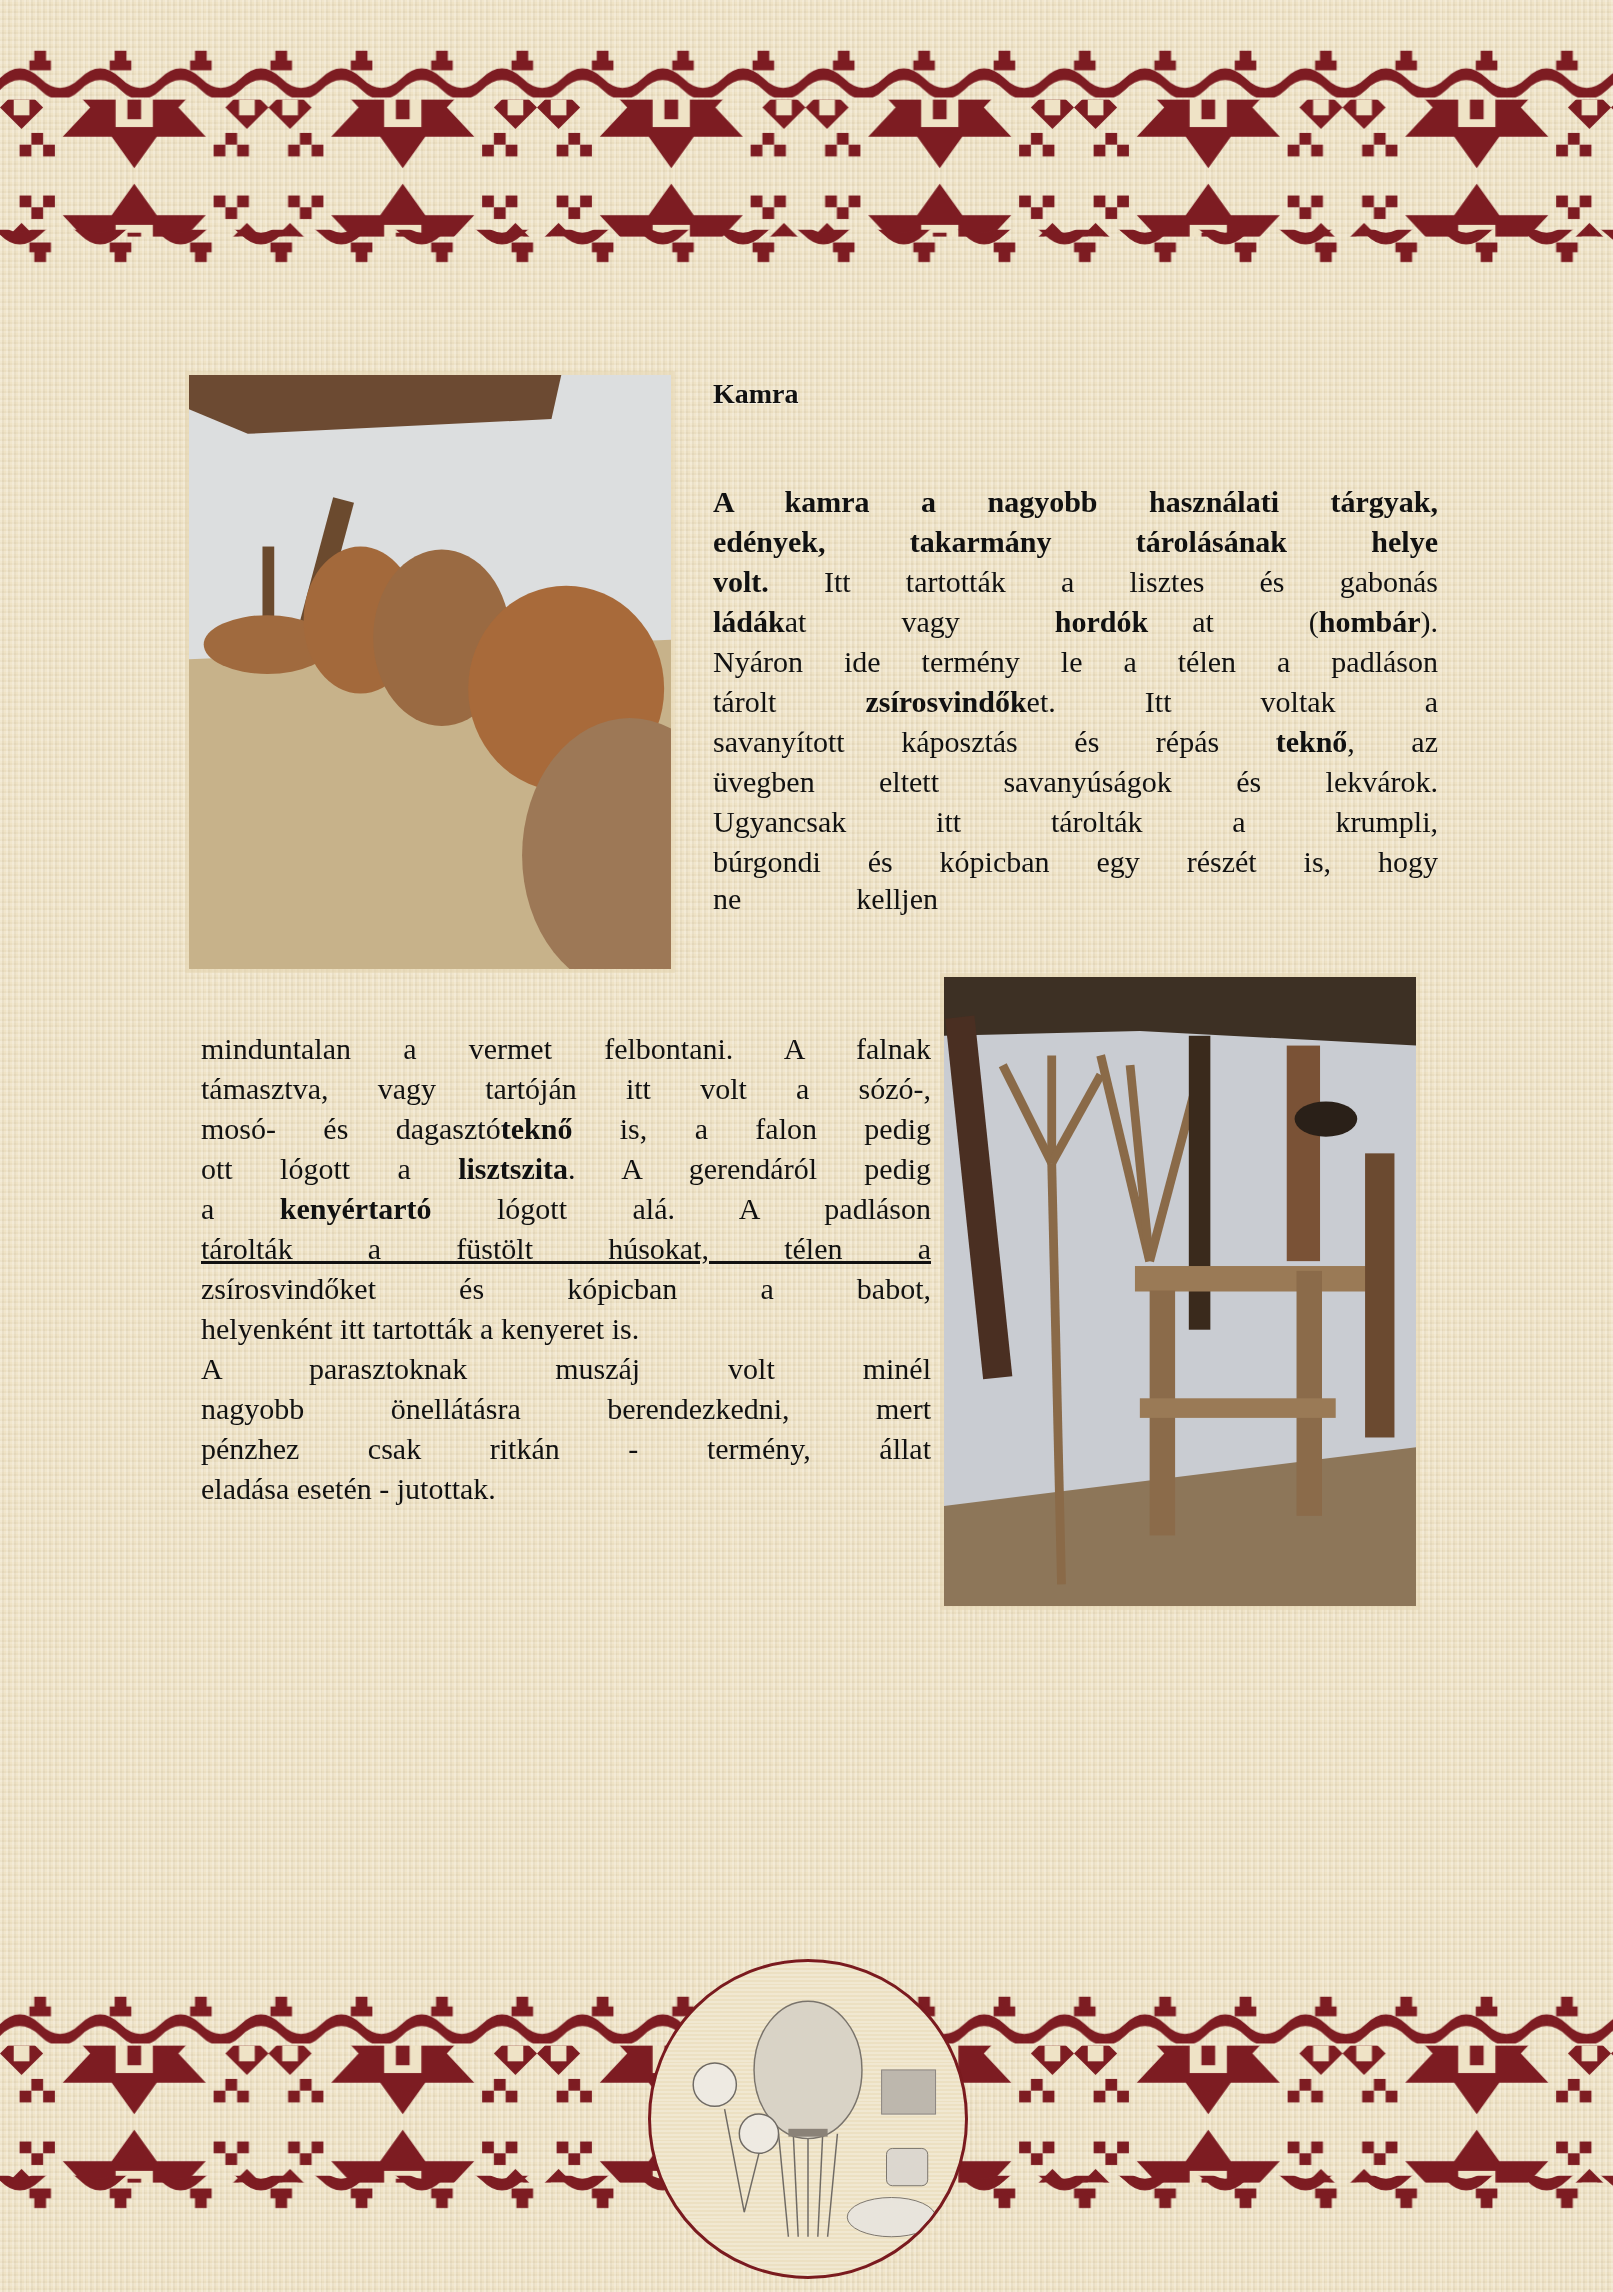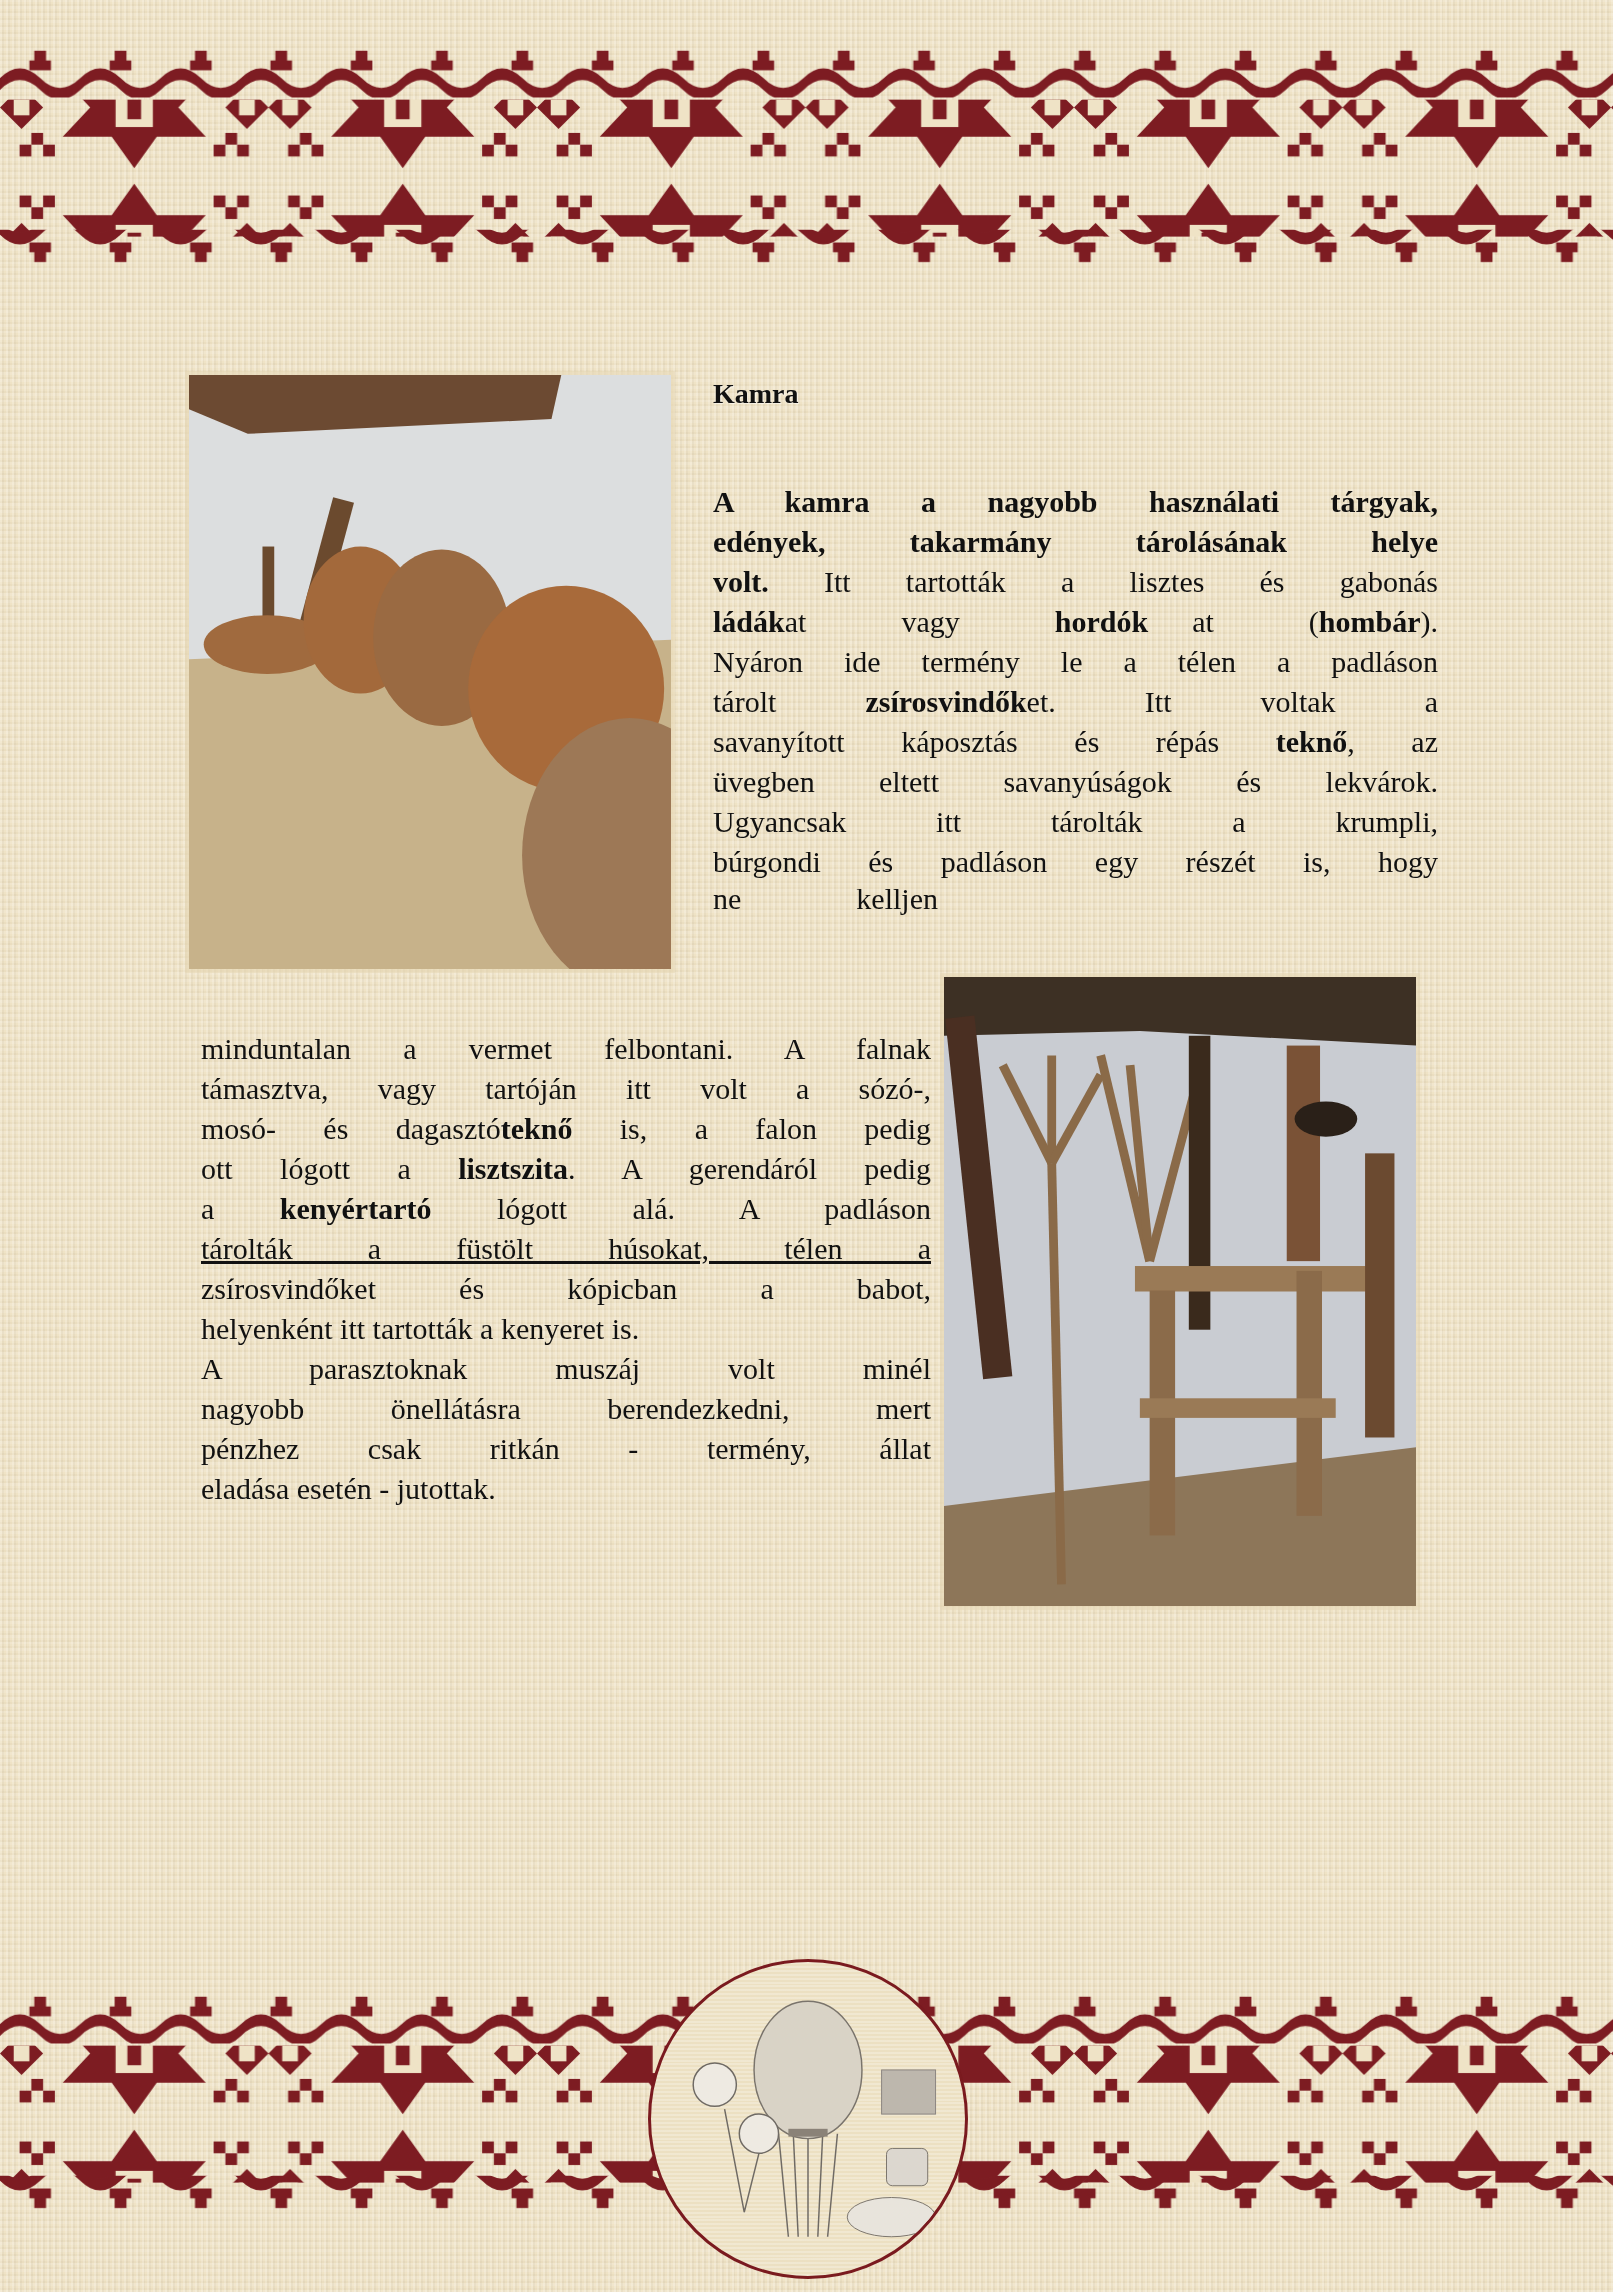--- a/index.html
+++ b/index.html
@@ -126,21 +126,21 @@
 <div id="para-right" class="para">
     <span class="line" style="white-space: normal;"><b style="white-space: pre;">A kamra a nagyobb használati tárgyak,</b></span>
     <span class="line" style="white-space: normal;"><b style="white-space: pre;">edények, takarmány tárolásának helye</b></span>
     <span class="line" style="white-space: normal;"><b style="white-space: pre;">volt.</b><span style="white-space: pre;"> Itt tartották a lisztes és gabonás</span></span>
     <span class="line" style="white-space: normal;"><b style="white-space: pre;">ládák</b><span style="white-space: pre;">at vagy </span><b style="white-space: pre;">hordók</b><span style="white-space: pre; padding-left: 44px;">at (</span><b style="white-space: pre;">hombár</b><span style="white-space: pre;">).</span></span>
     <span class="line" style="white-space: normal;"><span style="white-space: pre;">Nyáron ide termény le a télen a padláson</span></span>
     <span class="line" style="white-space: normal;"><span style="white-space: pre;">tárolt </span><b style="white-space: pre;">zsírosvindők</b><span style="white-space: pre;">et. Itt voltak a</span></span>
     <span class="line" style="white-space: normal;"><span style="white-space: pre;">savanyított káposztás és répás </span><b style="white-space: pre;">teknő</b><span style="white-space: pre;">, az</span></span>
     <span class="line" style="white-space: normal;"><span style="white-space: pre;">üvegben eltett savanyúságok és lekvárok.</span></span>
     <span class="line" style="white-space: normal;"><span style="white-space: pre;">Ugyancsak itt tárolták a krumpli,</span></span>
-    <span class="line" style="white-space: normal;"><span style="white-space: pre;">búrgondi és padláson egy részét is, hogy</span></span>
+    <span class="line" style="white-space: normal;"><span style="white-space: pre;">búrgondi és kópicban egy részét is, hogy</span></span>
   </div>
 
 <div class="para" style="left:701px; top:867px; width:225px;">
   <span class="line" style="white-space: normal;">ne kelljen</span>
 </div>
 
 <div id="para-left" class="para">
     <span class="line" style="white-space: normal;"><span style="white-space: pre;">minduntalan a vermet felbontani. A falnak</span></span>
     <span class="line" style="white-space: normal;"><span style="white-space: pre;">támasztva, vagy tartóján itt volt a sózó-,</span></span>
     <span class="line" style="white-space: normal;"><span style="white-space: pre;">mosó- és dagasztó</span><b style="white-space: pre;">teknő</b><span style="white-space: pre;"> is, a falon pedig</span></span>

